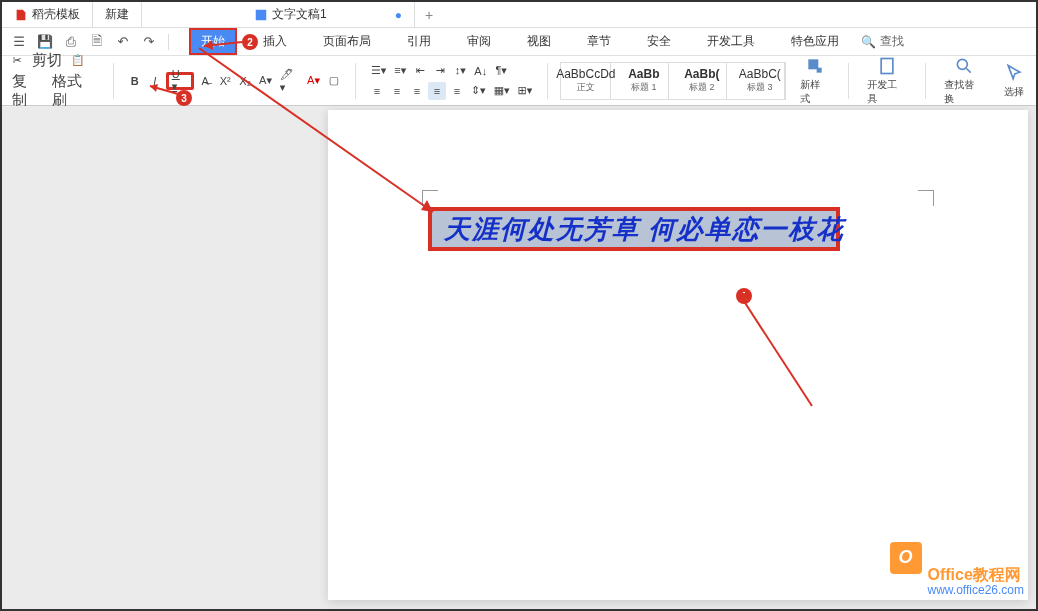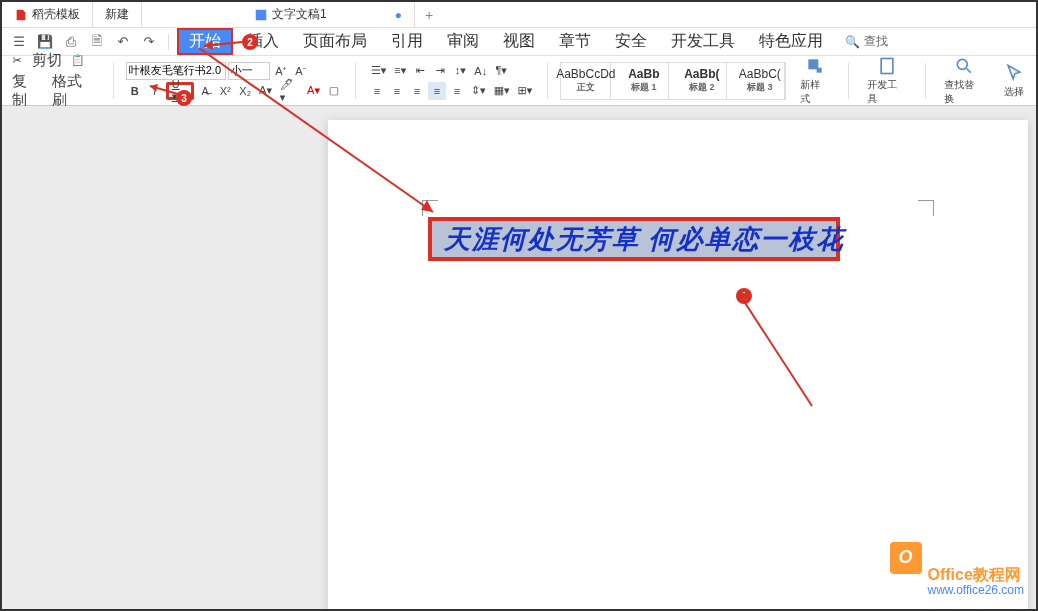--- a/index.html
+++ b/index.html
@@ -10,43 +10,43 @@
     .tab.active { background: #fff; }
     .tab-icon { width: 14px; height: 14px; display: inline-flex; align-items: center; justify-content: center; }
     .tab-icon.red svg { fill: #d93025; }
     .tab-icon.blue svg { fill: #4a8af4; }
     .tab-new { padding: 0 10px; cursor: pointer; color: #888; font-size: 14px; }
     .tab-close { margin-left: 6px; color: #aaa; font-size: 11px; }
     
     .menu-row { display: flex; align-items: center; background: #fff; border-bottom: 1px solid #e0e0e0; height: 28px; padding-left: 6px; gap: 4px; }
     .qat-btn { width: 22px; height: 22px; display: flex; align-items: center; justify-content: center; cursor: pointer; color: #555; font-size: 13px; }
     .qat-sep { width: 1px; height: 16px; background: #ddd; margin: 0 4px; }
-    .menu-tab { padding: 8px 10px; font-size: 16px; height: 100%; display: flex; align-items: center; cursor: pointer; color: #333; position: relative; }
+    .menu-tab { padding: 8px 10px; font-size: 12px; height: 100%; display: flex; align-items: center; cursor: pointer; color: #333; position: relative; margin-left: 12px; }
     .menu-tab.active { background: #4a8af4; color: #fff; border: 2px solid #d93025; }
     .search-btn { display: flex; align-items: center; gap: 4px; font-size: 12px; color: #666; padding: 0 8px; cursor: pointer; }
     
     .ribbon { display: flex; background: #fff; border-bottom: 1px solid #ccc; height: 50px; padding: 2px 6px; gap: 8px; align-items: center; }
     .ribbon-group { display: flex; flex-direction: column; gap: 2px; justify-content: center; }
     .ribbon-row { display: flex; align-items: center; gap: 2px; }
     .ribbon-btn { height: 18px; min-width: 18px; padding: 0 3px; display: flex; align-items: center; justify-content: center; cursor: pointer; font-size: 11px; color: #444; border-radius: 2px; position: relative; }
     .ribbon-label { font-size: 15px; color: #444; padding: 0 4px; }
     .font-select { border: 1px solid #ccc; height: 18px; font-size: 11px; width: 100px; padding: 0 2px; }
     .size-select { border: 1px solid #ccc; height: 18px; font-size: 11px; width: 42px; padding: 0 2px; }
     .ribbon-sep { width: 1px; height: 36px; background: #e0e0e0; margin: 0 4px; }
     .underline-hl { border: 3px solid #d93025; }
     .style-gallery { display: flex; align-items: center; gap: 8px; border: 1px solid #ddd; }
     .style-item { width: 50px; height: 36px; border-right: 1px solid #ddd; display: flex; flex-direction: column; align-items: center; justify-content: center; cursor: pointer; font-size: 10px; }
     .style-preview { font-size: 12px; color: #333; }
     .style-preview.big { font-weight: bold; font-size: 12px; }
-    .style-name { font-size: 9px; color: #666; font-weight: bold; }
+    .style-name { font-size: 9px; color: #666; }
     .big-btn { display: flex; flex-direction: column; align-items: center; gap: 2px; padding: 2px 6px; cursor: pointer; font-size: 10px; color: #444; }
     .big-btn svg { width: 20px; height: 20px; }
     
     .workspace { background: #ebebeb; height: 507px; position: relative; }
-    .page { position: absolute; left: 326px; top: 14px; width: 700px; height: 490px; background: #fff; box-shadow: 0 2px 10px rgba(0,0,0,0.15); }
+    .page { position: absolute; left: 326px; top: 4px; width: 700px; height: 490px; background: #fff; box-shadow: 0 2px 10px rgba(0,0,0,0.15); }
     .corner-tl, .corner-tr { position: absolute; top: 80px; width: 16px; height: 16px; }
     .corner-tl { left: 94px; border-left: 1px solid #999; border-top: 1px solid #999; }
     .corner-tr { right: 94px; border-right: 1px solid #999; border-top: 1px solid #999; }
     
     .text-highlight { position: absolute; top: 97px; left: 100px; width: 412px; height: 44px; border: 4px solid #d93025; background: #b8c4d6; display: flex; align-items: center; padding: 0 12px; }
     .poem-text { font-family: "STXingkai","KaiTi",cursive; font-style: italic; color: #1530c8; font-size: 26px; letter-spacing: 2px; white-space: nowrap; font-weight: 600; }
     
     .annotation-badge { position: absolute; width: 16px; height: 16px; border-radius: 50%; background: #d93025; color: #fff; font-size: 10px; display: flex; align-items: center; justify-content: center; font-weight: bold; }
     .badge-1 { left: 734px; top: 286px; }
     .badge-2 { left: 240px; top: 32px; }
@@ -120,26 +120,20 @@
       <span class="ribbon-btn">📋</span>
     </div>
     <div class="ribbon-row">
       <span class="ribbon-label">复制</span>
       <span class="ribbon-label">格式刷</span>
     </div>
   </div>
   <div class="ribbon-sep"></div>
   <div class="ribbon-group">
     <div class="ribbon-row">
-      <input class="font-select" value="叶根友毛笔行书2.0" style="">
-      <input class="size-select" value="小一" style="">
-      <span class="ribbon-btn">A⁺</span>
-      <span class="ribbon-btn">A⁻</span>
-    </div>
-    <div class="ribbon-row">
       <span class="ribbon-btn" style="font-weight:bold">B</span>
       <span class="ribbon-btn" style="font-style:italic">I</span>
       <span class="ribbon-btn underline-hl" style="text-decoration:underline">U ▾</span>
       <span class="ribbon-btn">A̶</span>
       <span class="ribbon-btn">X²</span>
       <span class="ribbon-btn">X₂</span>
       <span class="ribbon-btn">A▾</span>
       <span class="ribbon-btn">🖊▾</span>
       <span class="ribbon-btn" style="color:#d00">A▾</span>
       <span class="ribbon-btn">▢</span>

